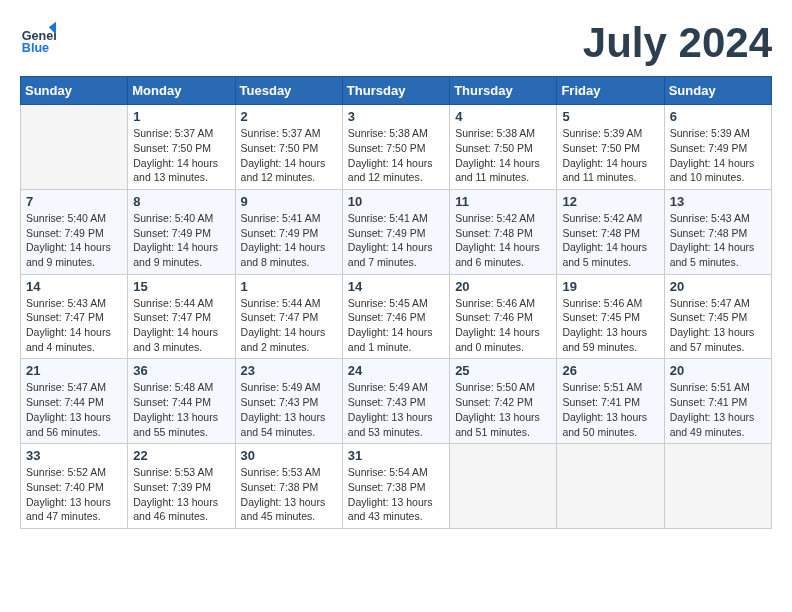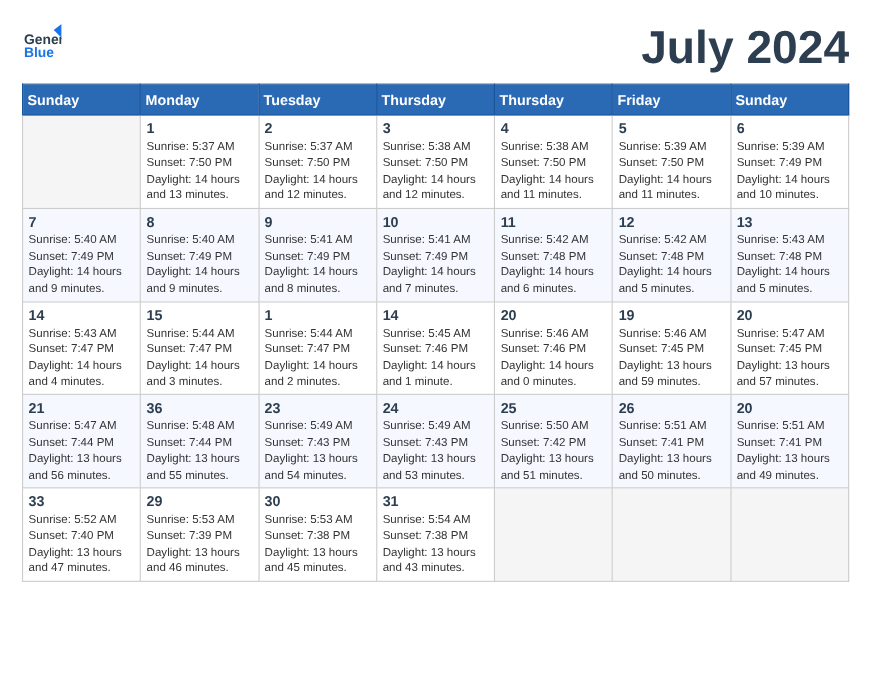--- a/index.html
+++ b/index.html
@@ -226,21 +226,21 @@
           <div class="day-number">20</div>
           <div class="day-info">Sunrise: 5:51 AM<br>Sunset: 7:41 PM<br>Daylight: 13 hours<br>and 49 minutes.</div>
         </td>
       </tr>
       <tr>
         <td>
           <div class="day-number">33</div>
           <div class="day-info">Sunrise: 5:52 AM<br>Sunset: 7:40 PM<br>Daylight: 13 hours<br>and 47 minutes.</div>
         </td>
         <td>
-          <div class="day-number">29</div>
+          <div class="day-number">22</div>
           <div class="day-info">Sunrise: 5:53 AM<br>Sunset: 7:39 PM<br>Daylight: 13 hours<br>and 46 minutes.</div>
         </td>
         <td>
           <div class="day-number">30</div>
           <div class="day-info">Sunrise: 5:53 AM<br>Sunset: 7:38 PM<br>Daylight: 13 hours<br>and 45 minutes.</div>
         </td>
         <td>
           <div class="day-number">31</div>
           <div class="day-info">Sunrise: 5:54 AM<br>Sunset: 7:38 PM<br>Daylight: 13 hours<br>and 43 minutes.</div>
         </td>

